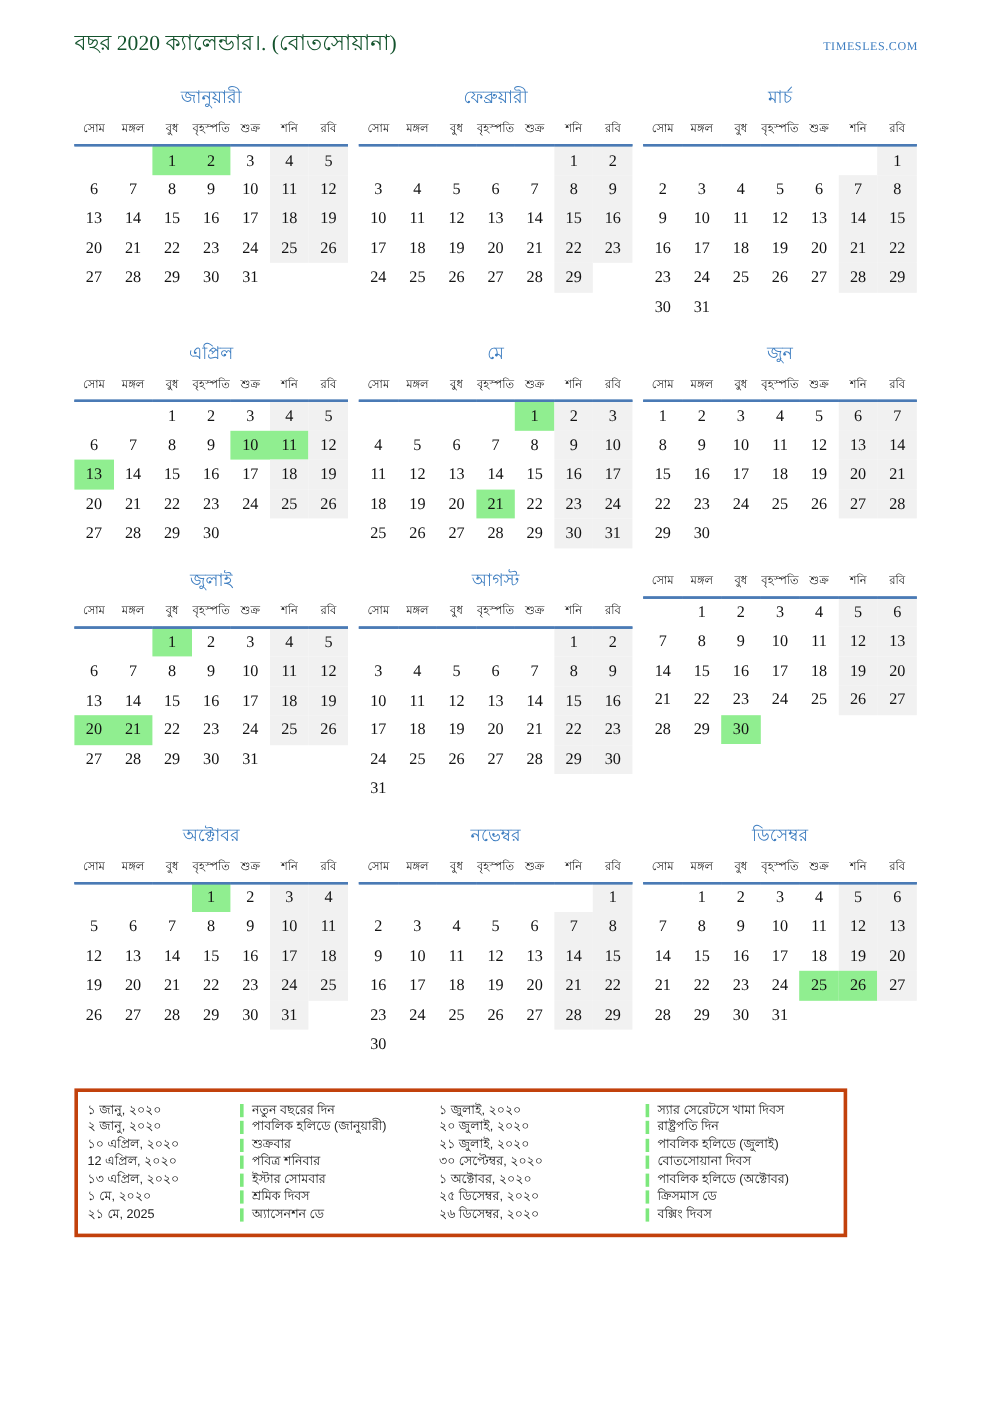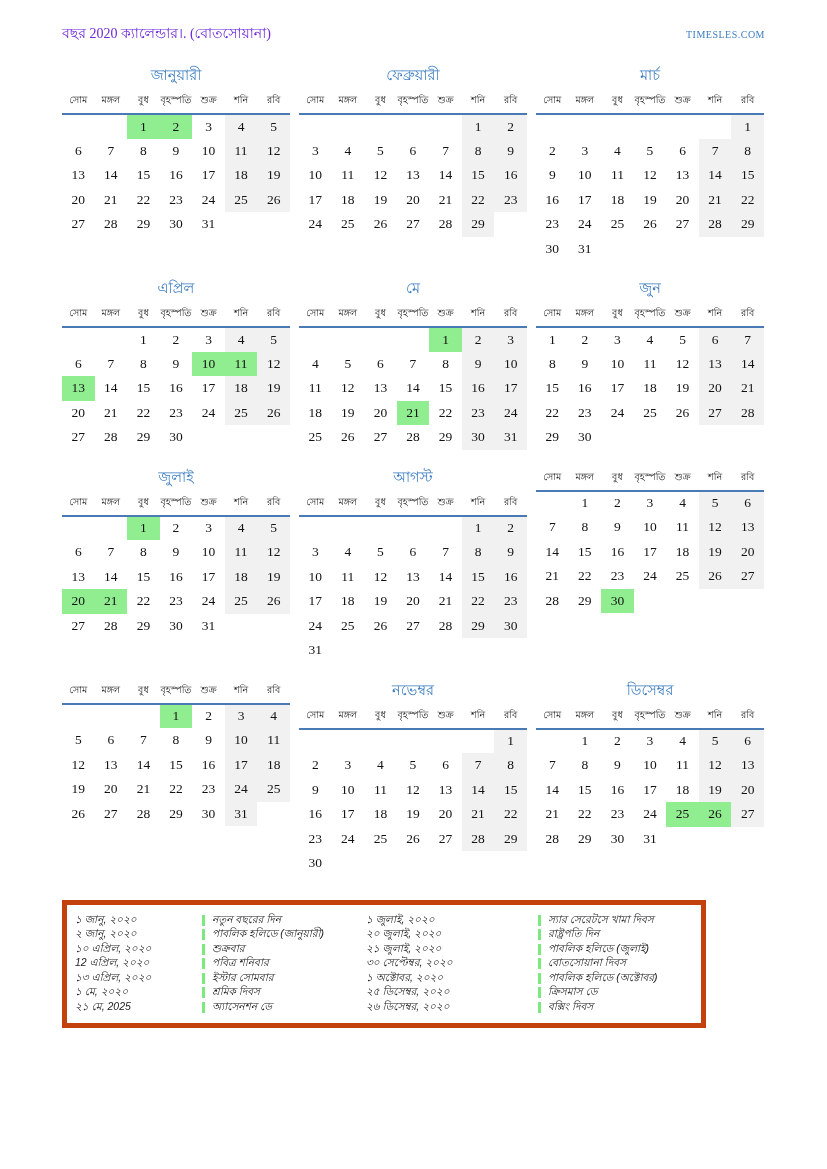--- a/index.html
+++ b/index.html
@@ -9,21 +9,21 @@
     background: #ffffff;
     font-family: "Liberation Sans", "DejaVu Sans", sans-serif;
     color: #111;
   }
   .page { width: 827px; padding: 16px 62px 0 62px; }
 
   
   .topbar { display: flex; justify-content: space-between; align-items: baseline; margin: 6px 0 20px 0; }
   .page-title {
     font-family: "Liberation Serif", "DejaVu Serif", serif;
-    font-size: 14px; color: #6d28d9;
+    font-size: 18px; color: #14532d;
   }
   .site-link {
     font-family: "Liberation Serif", "DejaVu Serif", serif;
     font-size: 10px; letter-spacing: 0.5px;
     color: #3d7dc0; text-decoration: none;
   }
 
   
   .months-grid {
     display: grid;
@@ -48,24 +48,23 @@
     height: 24.5px; text-align: center; vertical-align: middle;
     font-family: "Liberation Serif", "DejaVu Serif", serif;
     font-size: 13.5px; color: #131313; padding: 0;
   }
   td.weekend { background: #f1f1f1; }
   td.holiday { background: #90ee90; }
 
   
   .legend {
     margin-top: 24px; width: 644px;
-    border: 5px solid #c2410c;
+    border: 3px solid #c2410c;
     padding: 9px 8px 9px 8px;
     display: flex;
-    font-style: italic;
   }
   .legend-col { display: flex; flex-direction: column; row-gap: 1px; }
   .legend-col.left  { width: 322px; }
   .legend-col.right { width: 362px; }
   .legend-row { display: flex; align-items: center; height: 13.5px; font-size: 10.5px; color: #222; }
   .legend-col.left  .l-date { width: 127px; }
   .legend-col.right .l-date { width: 172px; }
   .l-bar { width: 3px; height: 11px; background: #7de87d; margin-right: 7px; flex: none; }
   .l-name { white-space: nowrap; }
 </style>
@@ -658,20 +657,21 @@
               <td class="holiday">30</td>
               <td></td>
               <td></td>
               <td></td>
               <td></td>
             </tr>
           </tbody>
         </table>
       </div>
       <div class="month">
+        <div class="month-title">অক্টোবর</div>
         <table class="cal">
           <thead>
             <tr>
               <th>সোম</th>
               <th>মঙ্গল</th>
               <th>বুধ</th>
               <th>বৃহস্পতি</th>
               <th>শুক্র</th>
               <th>শনি</th>
               <th>রবি</th>

